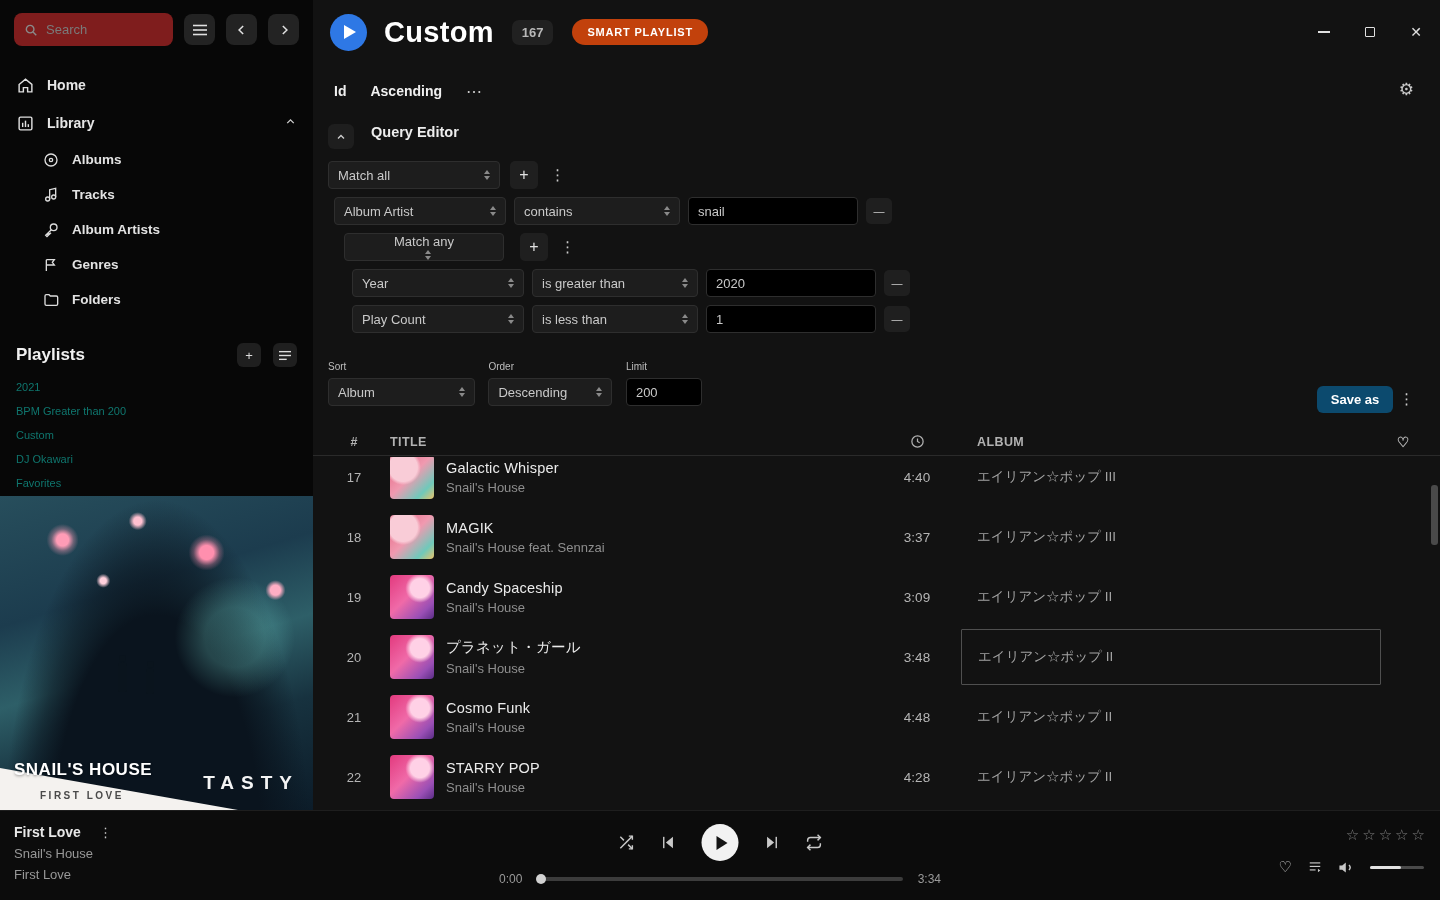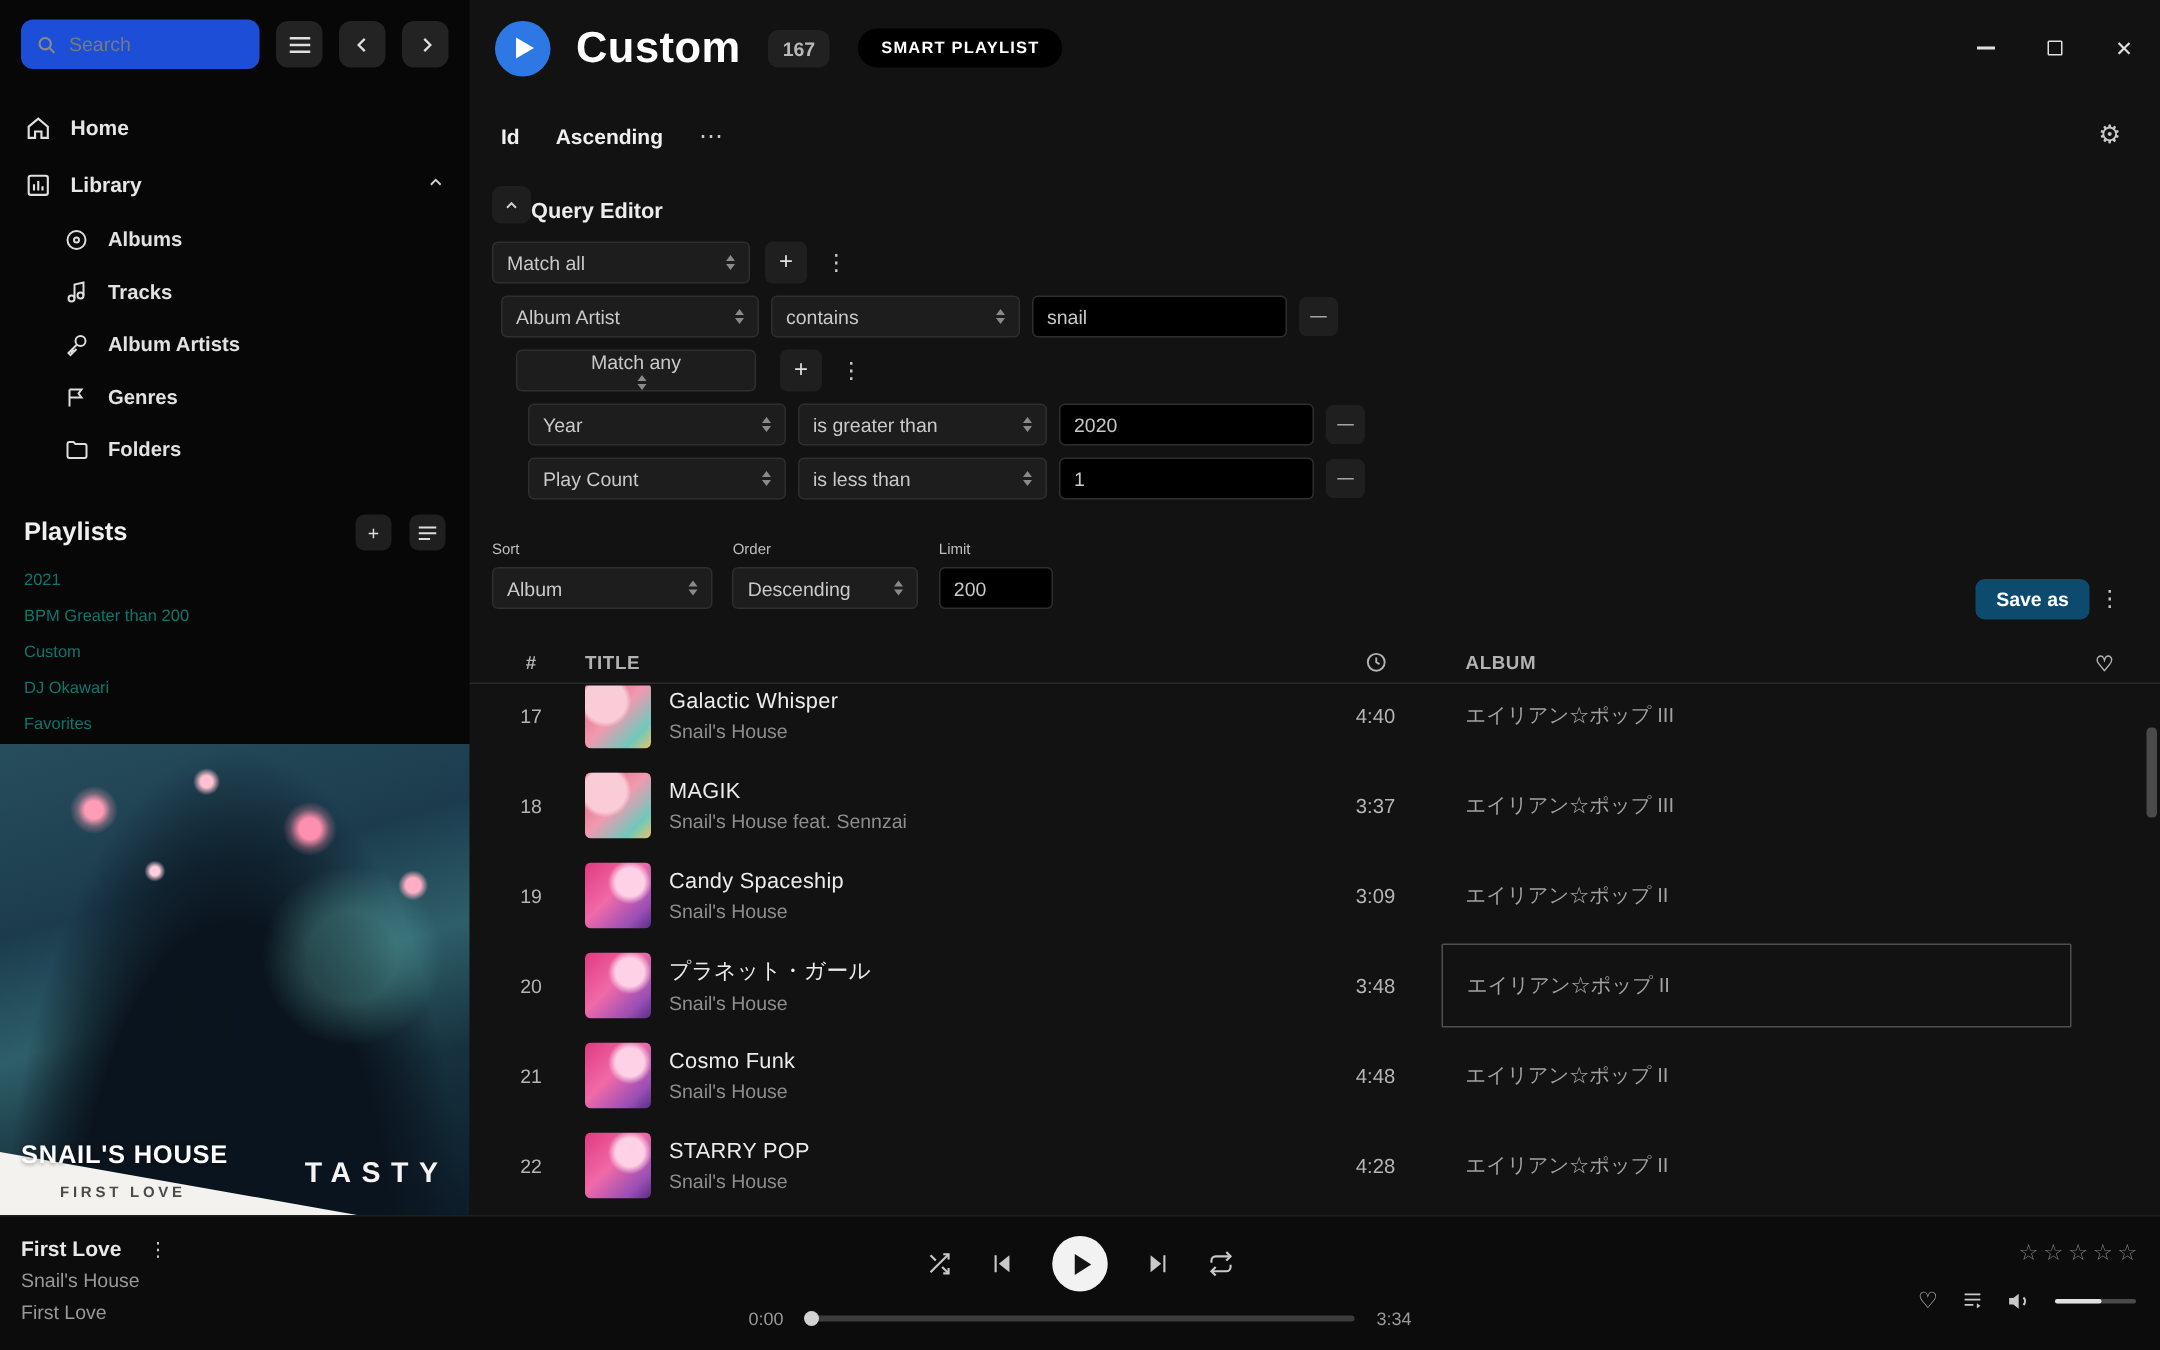--- a/index.html
+++ b/index.html
@@ -3,21 +3,21 @@
 <meta charset="utf-8">
 <style>
   * { margin:0; padding:0; box-sizing:border-box; }
   html,body { width:1440px; height:900px; overflow:hidden; background:#000; }
   body { font-family:"Liberation Sans", sans-serif; color:#e5e5e5; }
   .app { position:relative; width:1440px; height:900px; background:#121212; }
 
   
   .sidebar { position:absolute; left:0; top:0; width:313px; height:810px; background:#070707; z-index:3; display:flex; flex-direction:column; }
   .sb-top { display:flex; align-items:center; gap:11px; padding:13px 14px 10px 14px; }
-  .search-box { width:160px; height:33px; background:#1d4ed8; border-radius:8px; display:flex; align-items:center; gap:8px; padding:0 10px; }
+  .search-box { width:160px; height:33px; background:#7f1d1d; border-radius:8px; display:flex; align-items:center; gap:8px; padding:0 10px; }
   .search-box svg { flex:none; }
   .search-box input { background:transparent; border:none; outline:none; color:#cfcfcf; font-size:13px; width:100%; font-family:"Liberation Sans",sans-serif; }
   .search-box input::placeholder { color:#7a7a7a; }
   .icon-btn { width:31px; height:31px; background:#232323; border:none; border-radius:8px; color:#e0e0e0; display:flex; align-items:center; justify-content:center; cursor:pointer; }
   .nav { padding-top:10px; }
   .nav-item { height:38px; display:flex; align-items:center; gap:13px; padding:0 16px; font-size:14px; font-weight:700; color:#e6e6e6; cursor:pointer; }
   .nav-item .chev { margin-left:auto; }
   .sub-item { height:35px; display:flex; align-items:center; gap:12px; padding:0 16px 0 42px; font-size:13.5px; font-weight:700; color:#e2e2e2; cursor:pointer; }
   .sb-icon { width:18px; display:flex; justify-content:center; color:#dcdcdc; }
   .playlists { margin-top:26px; }
@@ -49,34 +49,34 @@
   .art-watermark { position:absolute; right:14px; bottom:16px; font-size:19px; font-weight:600; letter-spacing:7px; color:#f4f4f4; }
 
   
   .main { position:absolute; left:313px; top:0; width:1127px; height:810px; background:#121212; }
 
   .page-header { position:absolute; left:0; top:0; right:0; height:64px; display:flex; align-items:center; padding-left:17px; }
   .play-circle { width:37px; height:37px; border-radius:50%; background:#2e78e5; display:flex; align-items:center; justify-content:center; cursor:pointer; flex:none; }
   .play-circle .tri { width:0; height:0; border-left:12px solid #fff; border-top:7px solid transparent; border-bottom:7px solid transparent; margin-left:3px; }
   .page-title { font-size:29px; font-weight:800; letter-spacing:.3px; color:#fff; margin-left:17px; }
   .count-badge { margin-left:18px; background:#212121; color:#b8b8b8; font-size:13px; font-weight:700; padding:5px 10px; border-radius:7px; }
-  .smart-badge { margin-left:19px; background:#000000; color:#fff; font-size:11px; font-weight:800; letter-spacing:.8px; padding:7px 15px; border-radius:999px; }
+  .smart-badge { margin-left:19px; background:#c2410c; color:#fff; font-size:11px; font-weight:800; letter-spacing:.8px; padding:7px 15px; border-radius:999px; }
   .win-controls { position:absolute; right:16px; top:24px; display:flex; gap:30px; align-items:center; }
   .wc { width:16px; height:16px; display:flex; align-items:center; justify-content:center; color:#e0e0e0; cursor:pointer; }
   .wc .bar { width:12px; height:1.5px; background:#e0e0e0; }
   .wc .sq { width:10px; height:10px; border:1.5px solid #e0e0e0; border-radius:1px; }
   .wc .x { font-size:14px; line-height:1; }
 
   .sort-row { position:absolute; left:0; top:76px; right:0; height:30px; display:flex; align-items:center; padding-left:21px; gap:24px; }
   .sort-field, .sort-order { font-size:14px; font-weight:700; color:#f0f0f0; cursor:pointer; }
   .more-dots { font-size:16px; color:#c9c9c9; cursor:pointer; letter-spacing:1px; }
   .gear { position:absolute; right:26px; top:3px; font-size:17px; color:#c9c9c9; cursor:pointer; }
 
   .query-editor { position:absolute; left:15px; top:124px; right:20px; }
-  .qe-head { display:flex; align-items:flex-end; margin-bottom:12px; }
+  .qe-head { display:flex; align-items:flex-start; gap:17px; margin-bottom:12px; }
   .collapse-btn { width:26px; height:25px; background:#1e1e1e; border:none; border-radius:6px; color:#ccc; display:flex; align-items:center; justify-content:center; cursor:pointer; }
   .qe-title { font-size:14.5px; font-weight:700; color:#ededed; }
   .qe-row { display:flex; align-items:center; gap:8px; margin-bottom:8px; height:28px; }
   .ind1 { margin-left:6px; } .ind2 { margin-left:16px; } .ind3 { margin-left:24px; }
   .sel { height:28px; background:#1d1d1d; border:1px solid #2e2e2e; border-radius:4px; display:flex; align-items:center; justify-content:space-between; padding:0 9px; font-size:13px; color:#c9c9c9; cursor:pointer; }
   .carets { display:flex; flex-direction:column; gap:2px; margin-left:8px; }
   .caret-up { width:0; height:0; border-left:3.5px solid transparent; border-right:3.5px solid transparent; border-bottom:4px solid #8a8a8a; }
   .caret-dn { width:0; height:0; border-left:3.5px solid transparent; border-right:3.5px solid transparent; border-top:4px solid #8a8a8a; }
   .txt { height:28px; background:#000000; border:1px solid #2e2e2e; border-radius:4px; color:#c9c9c9; font-size:13px; padding:0 9px; outline:none; font-family:"Liberation Sans",sans-serif; }
   .sq-btn { width:28px; height:28px; background:#1f1f1f; border:none; border-radius:5px; color:#e0e0e0; font-size:16px; display:flex; align-items:center; justify-content:center; cursor:pointer; }

